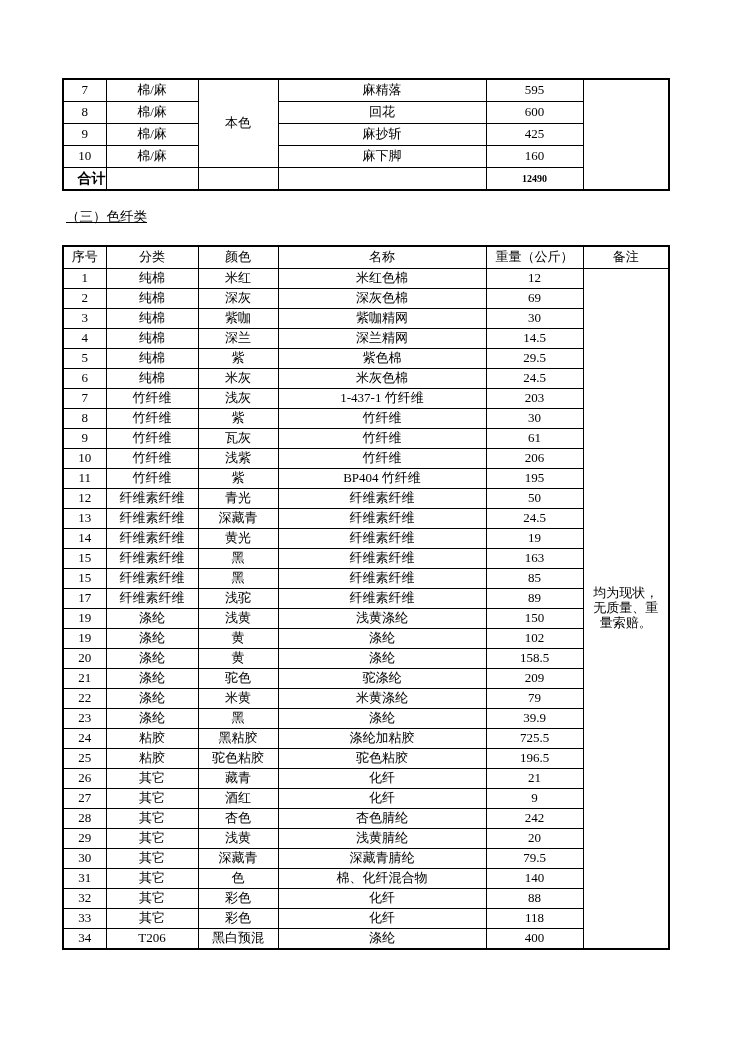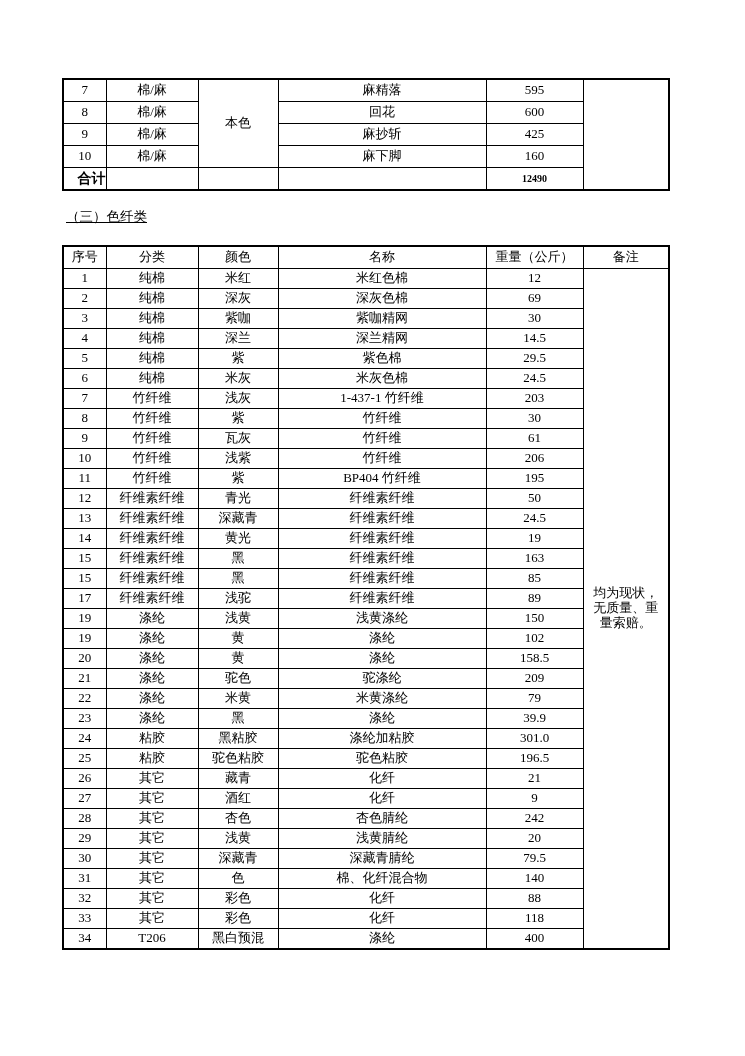--- a/index.html
+++ b/index.html
@@ -289,21 +289,21 @@
           <td>涤纶</td>
           <td>黑</td>
           <td>涤纶</td>
           <td>39.9</td>
         </tr>
         <tr>
           <td>24</td>
           <td>粘胶</td>
           <td>黑粘胶</td>
           <td>涤纶加粘胶</td>
-          <td>301.0</td>
+          <td>725.5</td>
         </tr>
         <tr>
           <td>25</td>
           <td>粘胶</td>
           <td>驼色粘胶</td>
           <td>驼色粘胶</td>
           <td>196.5</td>
         </tr>
         <tr>
           <td>26</td>

